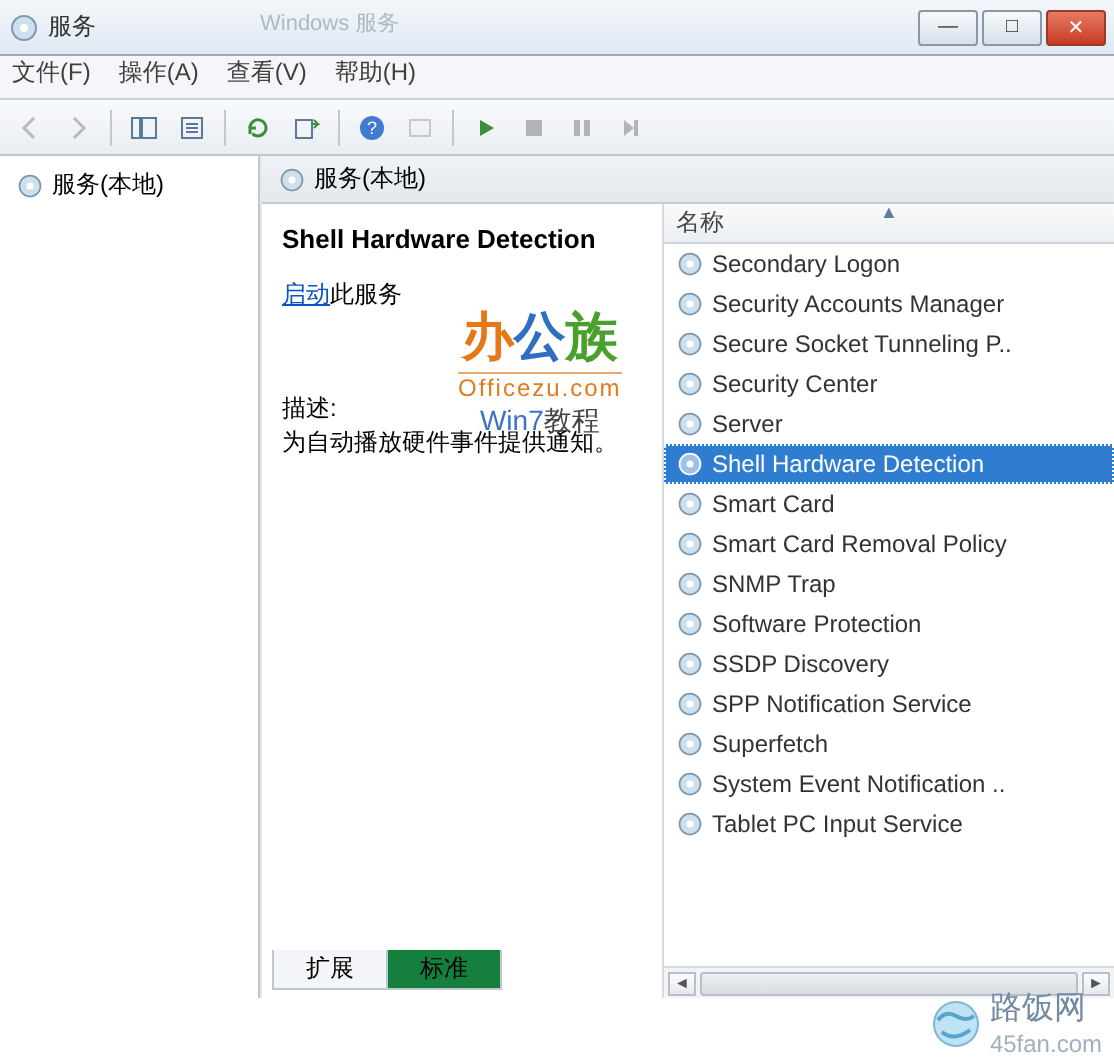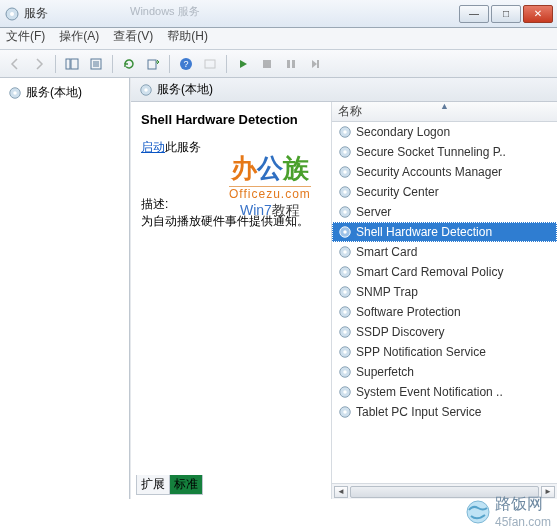--- a/index.html
+++ b/index.html
@@ -49,21 +49,21 @@
 .list-body { flex:1; overflow-y:auto; overflow-x:auto; font-size:12px;}
 .list-row { display:flex; align-items:center; gap:4px; height:20px; padding:0 6px; white-space:nowrap; color:#333;}
 .list-row .gear { width:14px;height:14px; flex-shrink:0;}
 .list-row.selected { background:#2f7dd1; color:#fff; border:1px dotted #fff; padding:0 5px;}
 .hscroll { height:16px; background:#f1f3f6; border-top:1px solid #d6dbe1; display:flex; align-items:center; justify-content:space-between; padding:0 2px;}
 .hscroll .arr { width:14px;height:12px;border:1px solid #b7bfc8;background:linear-gradient(#fdfdfe,#e4e8ed);display:flex;align-items:center;justify-content:center;font-size:8px;color:#555;}
 .hscroll .thumb { flex:1; margin:0 2px; height:12px; background:linear-gradient(#eceff3,#d8dde4); border:1px solid #b7bfc8; border-radius:2px;}
 
 
 .bottom-tabs { position:absolute; left:136px; bottom:36px; display:flex; font-size:12px;}
-.tab { border:1px solid #bfc7d0; border-top:none; background:#f3f5f8; padding:1px 4px; margin-right:-1px;}
+.tab { border:1px solid #bfc7d0; border-top:none; background:#f3f5f8; padding:1px 16px; margin-right:-1px;}
 .tab.active { background:#15803d;}
 
 
 .footer { position:absolute; right:6px; bottom:2px; display:flex; align-items:center; gap:4px; font-size:13px; color:#7a92a7;}
 .footer .globe { width:26px;height:26px;}
 .footer .site { font-size:16px; color:#6f8aa2;}
 .footer .dom { font-size:12px; color:#9fb0bf;}
 
 .gear-svg { stroke:#7d98ad; fill:#cfe0ed;}
 .selected .gear-svg { stroke:#fff; fill:#9ec2e7;}
@@ -221,28 +221,28 @@
                 <circle cx="8" cy="8" r="6" class="gear-svg"></circle>
                 <circle cx="8" cy="8" r="2" fill="#fff"></circle>
               </svg>
               <span>Secondary Logon</span>
             </div>
             <div class="list-row">
               <svg class="gear" viewBox="0 0 16 16">
                 <circle cx="8" cy="8" r="6" class="gear-svg"></circle>
                 <circle cx="8" cy="8" r="2" fill="#fff"></circle>
               </svg>
+              <span>Security Accounts Manager</span>
+            </div>
+            <div class="list-row">
+              <svg class="gear" viewBox="0 0 16 16">
+                <circle cx="8" cy="8" r="6" class="gear-svg"></circle>
+                <circle cx="8" cy="8" r="2" fill="#fff"></circle>
+              </svg>
               <span>Secure Socket Tunneling P..</span>
-            </div>
-            <div class="list-row">
-              <svg class="gear" viewBox="0 0 16 16">
-                <circle cx="8" cy="8" r="6" class="gear-svg"></circle>
-                <circle cx="8" cy="8" r="2" fill="#fff"></circle>
-              </svg>
-              <span>Security Accounts Manager</span>
             </div>
             <div class="list-row">
               <svg class="gear" viewBox="0 0 16 16">
                 <circle cx="8" cy="8" r="6" class="gear-svg"></circle>
                 <circle cx="8" cy="8" r="2" fill="#fff"></circle>
               </svg>
               <span>Security Center</span>
             </div>
             <div class="list-row">
               <svg class="gear" viewBox="0 0 16 16">

